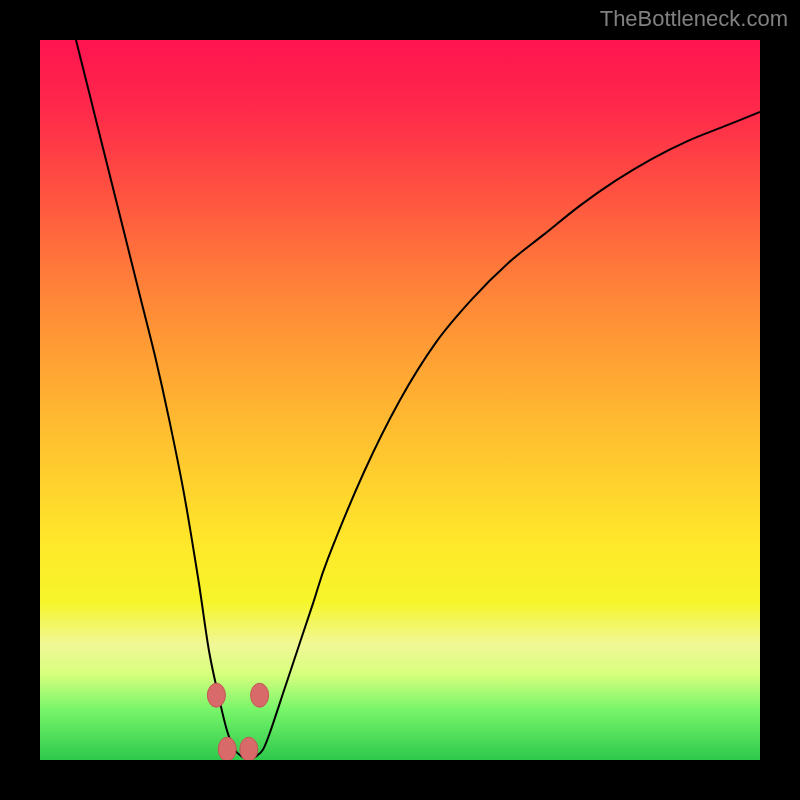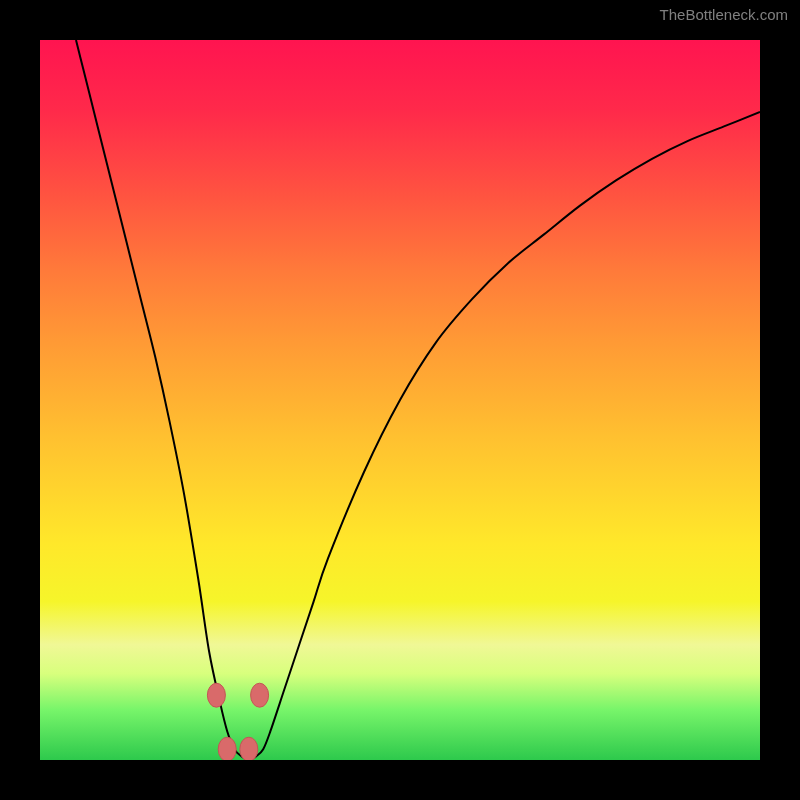--- a/index.html
+++ b/index.html
@@ -9,21 +9,21 @@
     height: 800px;
     background: #000;
     position: relative;
     overflow: hidden;
   }
   .watermark {
     position: absolute;
     top: 6px;
     right: 12px;
     font-family: Arial, sans-serif;
-    font-size: 15px;
+    font-size: 22px;
     color: #808080;
     font-weight: 500;
     z-index: 10;
   }
   .plot-area {
     position: absolute;
     left: 40px;
     top: 40px;
     width: 720px;
     height: 720px;

